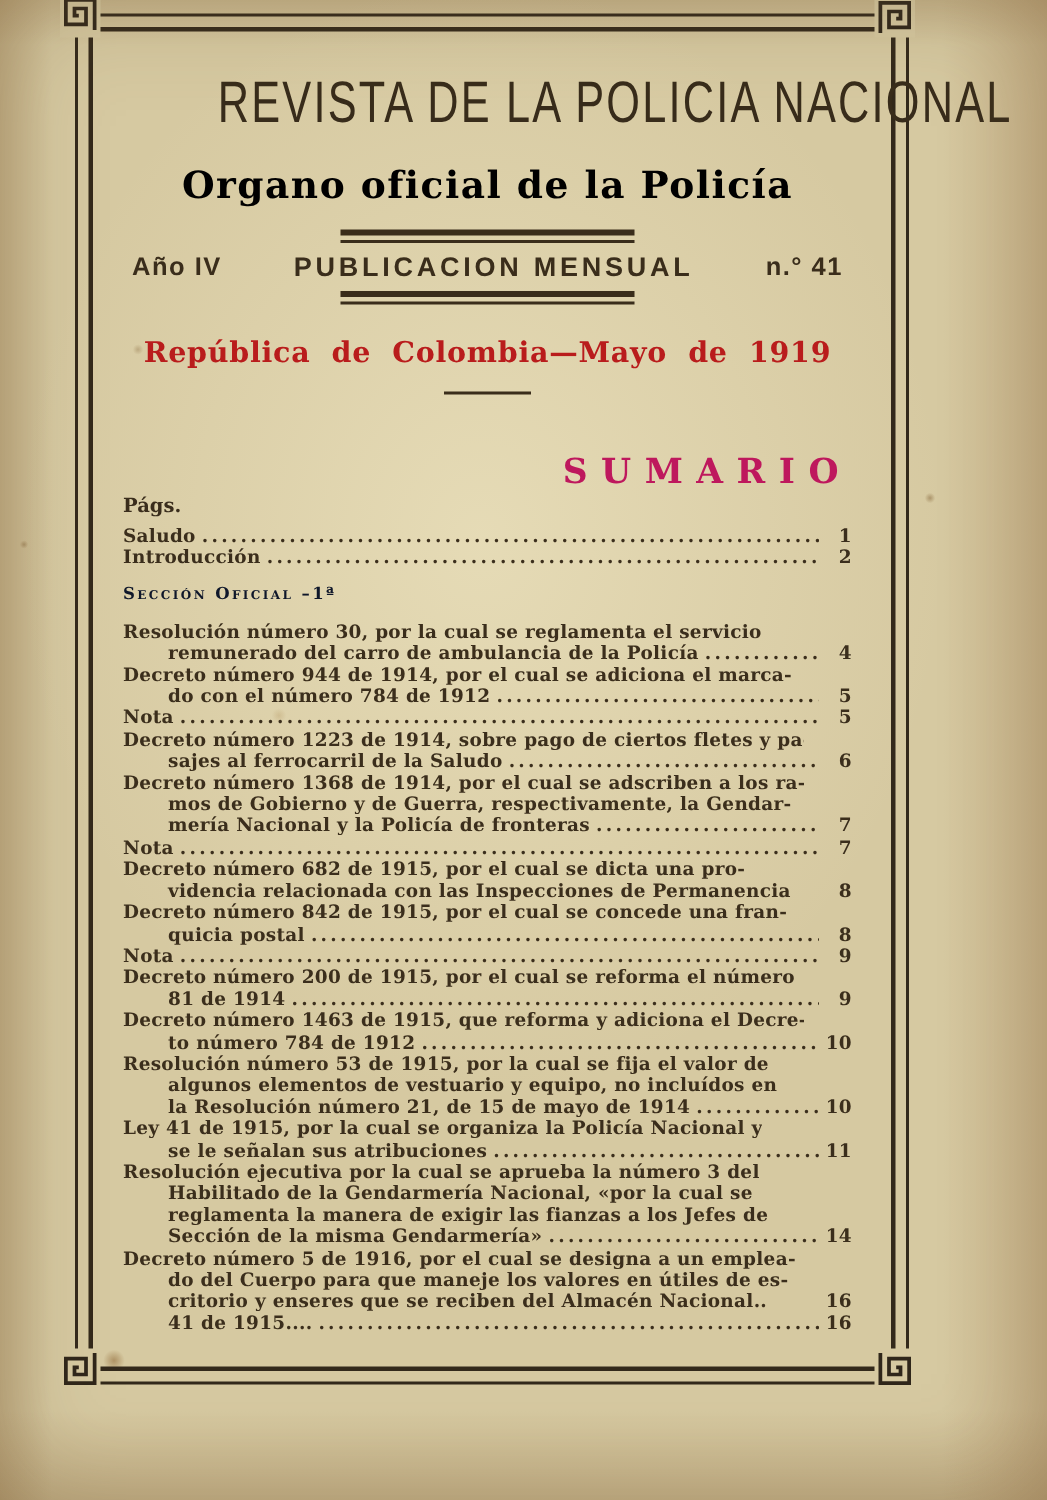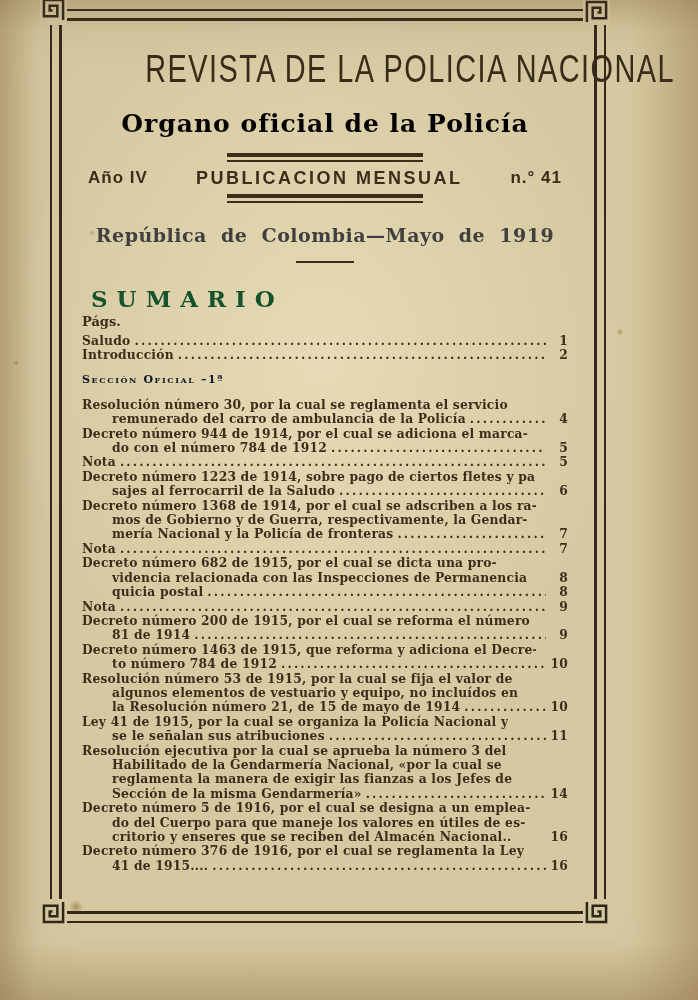--- a/index.html
+++ b/index.html
@@ -38,24 +38,24 @@
   .m-sub{margin-top:19px;text-align:center;font-size:25px;line-height:31px;font-weight:bold;
     letter-spacing:1px;color:#000000;}
   .drule{width:196px;margin:0 auto;height:3px;border-top:4px solid #3a2d1b;border-bottom:2px solid #3a2d1b;}
   .r1{margin-top:14px;}
   .r2{margin-top:5px;}
   .issue-row{margin-top:6px;display:flex;justify-content:space-between;padding:0 6px;
     font-family:"Liberation Sans",sans-serif;font-weight:bold;color:#3a2d1b;}
   .issue-row .side{font-size:17px;letter-spacing:1px;}
   .issue-row .mid{font-size:18px;letter-spacing:2.5px;}
   .edition{margin-top:20px;text-align:center;font-size:19px;line-height:24px;font-weight:bold;
-    word-spacing:7px;letter-spacing:.5px;color:#404040;}
+    word-spacing:7px;letter-spacing:.5px;color:#b91c1c;}
   .srule{margin-top:14px;width:58px;margin-left:auto;margin-right:auto;border-top:2px solid #3a2d1b;}
-  .sumario{margin-top:22px;text-align:left;font-size:23px;line-height:27px;font-weight:bold;
-    letter-spacing:9px;padding-left:9px;color:#14532d;}
+  .sumario{margin-top:38px;text-align:right;font-size:23px;line-height:27px;font-weight:bold;
+    letter-spacing:9px;padding-left:9px;color:#be185d;}
   .pags{margin-top:2px;text-align:left;font-size:13px;font-weight:bold;padding-right:1px;}
 
   .toc{margin-top:5px;}
   .tl{display:flex;align-items:baseline;line-height:14.4px;font-size:12.3px;font-weight:bold;
     letter-spacing:.2px;color:#3b2e1c;}
   .tl .tx{white-space:nowrap;flex-shrink:1;overflow:hidden;}
   .tl.ind .tx{padding-left:30px;}
   .lead{flex:1;overflow:hidden;white-space:nowrap;margin:0 4px;min-width:6px;}
   .tl.dot .lead::after{content:"..............................................................................";letter-spacing:2.2px;}
   .pg{flex-shrink:0;min-width:18px;text-align:right;}
@@ -179,20 +179,25 @@
     <div class="tl">
         <span class="tx">Decreto número 682 de 1915, por el cual se dicta una pro-</span>
         <span class="lead"></span>
         <span class="pg"></span>
       </div>
     <div class="tl ind">
         <span class="tx">videncia relacionada con las Inspecciones de Permanencia</span>
         <span class="lead"></span>
         <span class="pg">8</span>
       </div>
+    <div class="tl">
+        <span class="tx">Decreto número 842 de 1915, por el cual se concede una fran-</span>
+        <span class="lead"></span>
+        <span class="pg"></span>
+      </div>
     <div class="tl ind dot">
         <span class="tx">quicia postal</span>
         <span class="lead"></span>
         <span class="pg">8</span>
       </div>
     <div class="tl dot">
         <span class="tx">Nota</span>
         <span class="lead"></span>
         <span class="pg">9</span>
       </div>
@@ -269,24 +274,19 @@
     <div class="tl ind">
         <span class="tx">do del Cuerpo para que maneje los valores en útiles de es-</span>
         <span class="lead"></span>
         <span class="pg"></span>
       </div>
     <div class="tl ind">
         <span class="tx">critorio y enseres que se reciben del Almacén Nacional..</span>
         <span class="lead"></span>
         <span class="pg">16</span>
       </div>
-    <div class="tl">
-        <span class="tx">Decreto número 376 de 1916, por el cual se reglamenta la Ley</span>
-        <span class="lead"></span>
-        <span class="pg"></span>
-      </div>
     <div class="tl ind dot">
         <span class="tx">41 de 1915....</span>
         <span class="lead"></span>
         <span class="pg">16</span>
       </div>
   </div>
 </div>
 
 </body></html>

